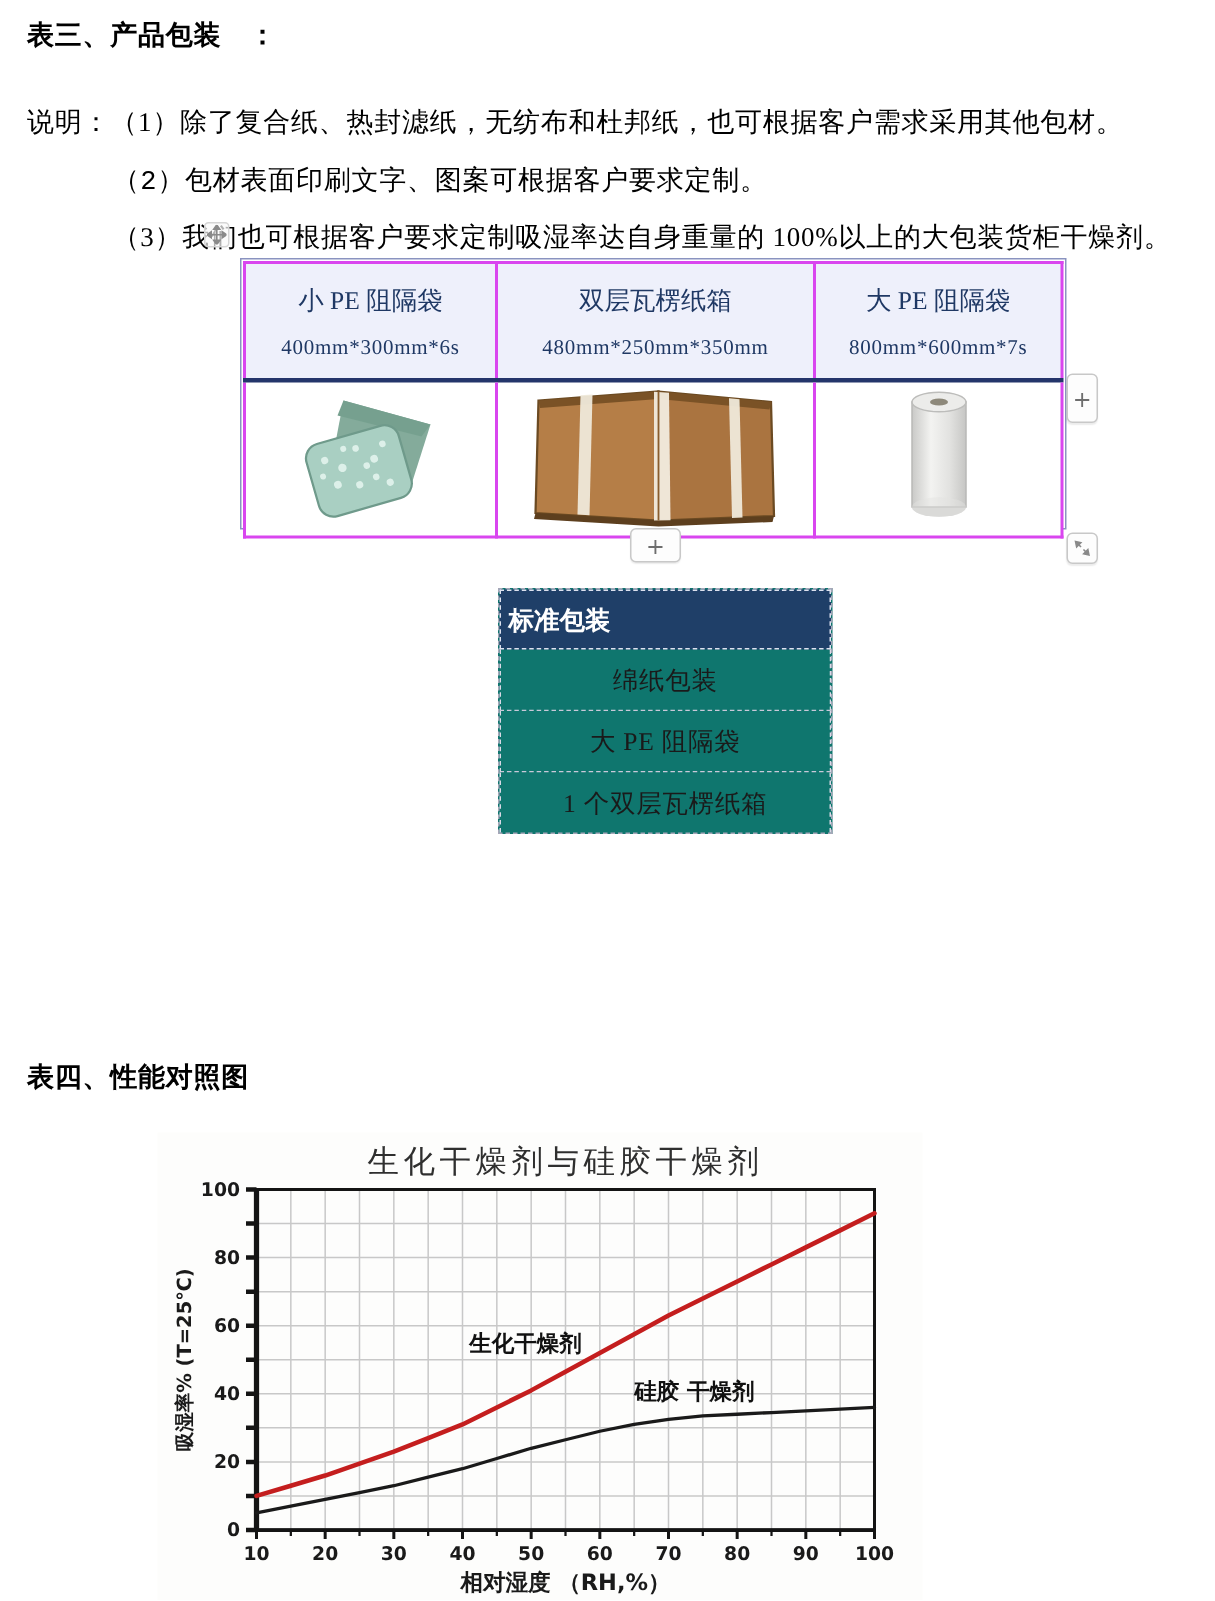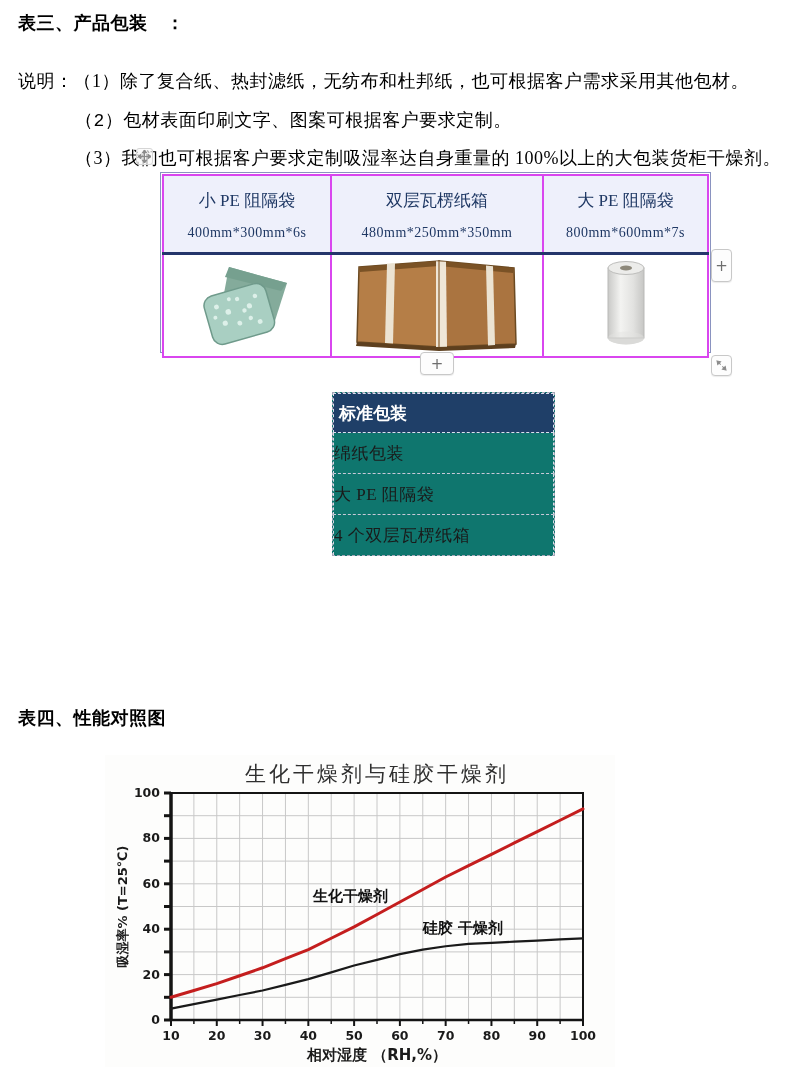--- a/index.html
+++ b/index.html
@@ -40,21 +40,21 @@
   .move-handle { left:136px; top:148px; width:17px; height:17px; background:rgba(250,250,250,.7);
     border:1px solid #d5d5d5; border-radius:3px; display:flex; align-items:center; justify-content:center; }
 
   
   .std-box { left:332px; top:392px; width:223px; border:1px dashed #a6a6b8; background:#0f766e; }
   .std-header {
     background:#1f3f68; color:#fff; font-weight:bold; font-size:17px;
     padding:8px 6px 7px 5px; border:1px dashed #dde2ef;
   }
   .std-row {
-    text-align:left; font-size:17px; color:#1a1a1a; padding:9px 0 8px 0;
+    text-align:center; font-size:17px; color:#1a1a1a; padding:9px 0 8px 0;
     border-left:1px dashed #d9d9e6; border-right:1px dashed #d9d9e6; border-bottom:1px dashed #c9c9d9;
     letter-spacing:0.5px;
   }
   .std-row:last-child { border-bottom:none; }
 
   
   .chart-wrap { left:105px; top:755px; width:510px; height:312px; background:#fdfdfc;text-align:right; }
   .chart-wrap svg { display:block; }
 </style>
 </head>
@@ -172,21 +172,21 @@
         <line x1="12" y1="12" x2="9" y2="9"></line>
         <path d="M13.5 13.5 L9.2 12.6 L12.6 9.2 Z"></path>
       </g>
     </svg>
   </button>
 
   <div class="abs std-box">
     <div class="std-header">标准包装</div>
     <div class="std-row">绵纸包装</div>
     <div class="std-row">大 PE 阻隔袋</div>
-    <div class="std-row">4 个双层瓦楞纸箱</div>
+    <div class="std-row">1 个双层瓦楞纸箱</div>
   </div>
 
   <div class="abs heading" style="left:18px; top:706px;">表四、性能对照图</div>
 
   <div class="abs chart-wrap" id="chart">
       <svg width="510" height="312" viewBox="0 0 510 312" font-family="DejaVu Sans, Liberation Sans, sans-serif">
         <text x="272" y="26" text-anchor="middle" font-size="21" letter-spacing="3" fill="#2f2f2f">生化干燥剂与硅胶干燥剂</text>
         <line x1="88.88888888888889" y1="38" x2="88.88888888888889" y2="265" stroke="#c8c8c8" stroke-width="1"></line>
         <line x1="111.77777777777777" y1="38" x2="111.77777777777777" y2="265" stroke="#c8c8c8" stroke-width="1"></line>
         <line x1="134.66666666666666" y1="38" x2="134.66666666666666" y2="265" stroke="#c8c8c8" stroke-width="1"></line>

